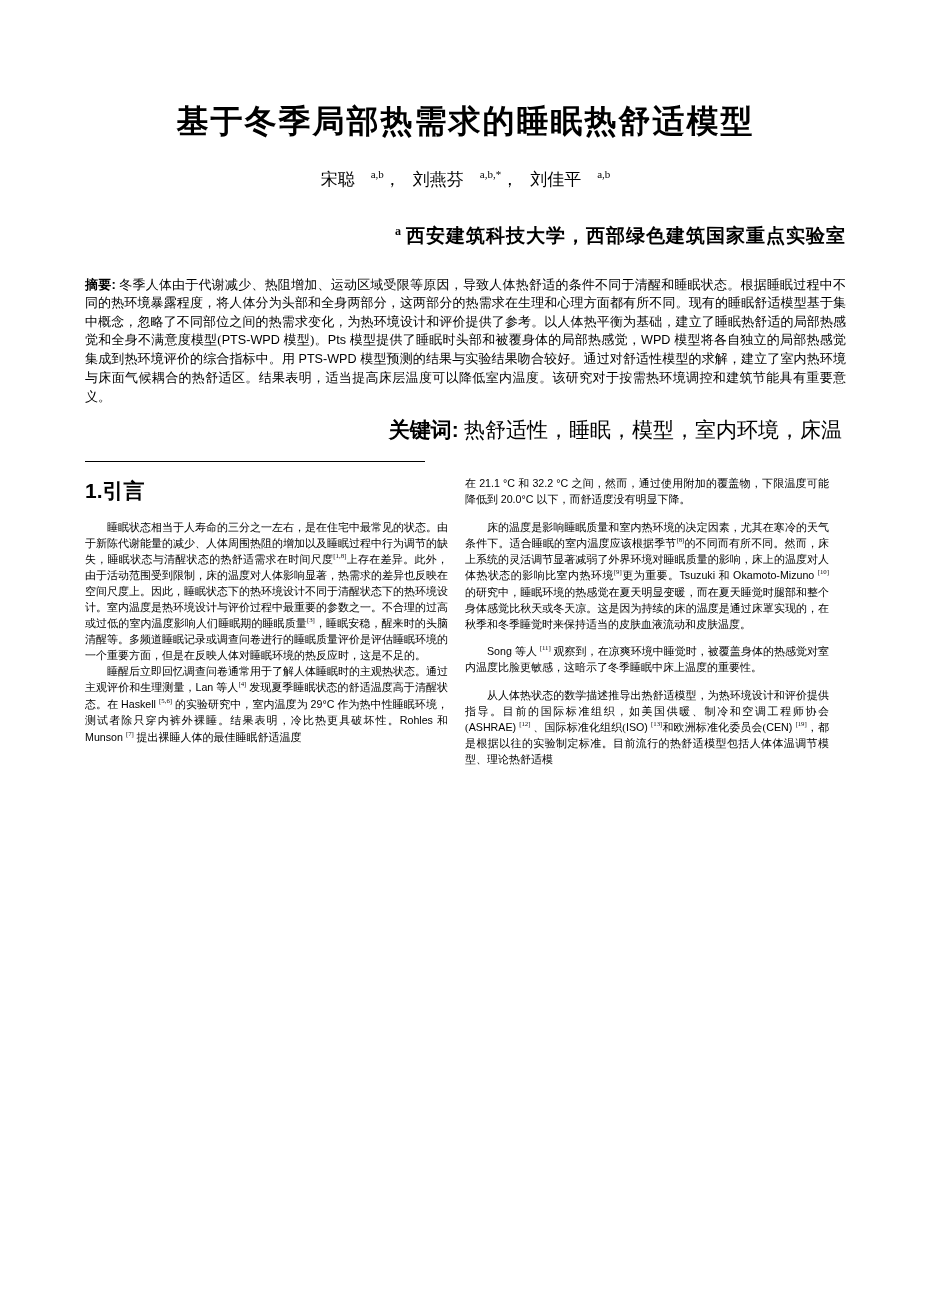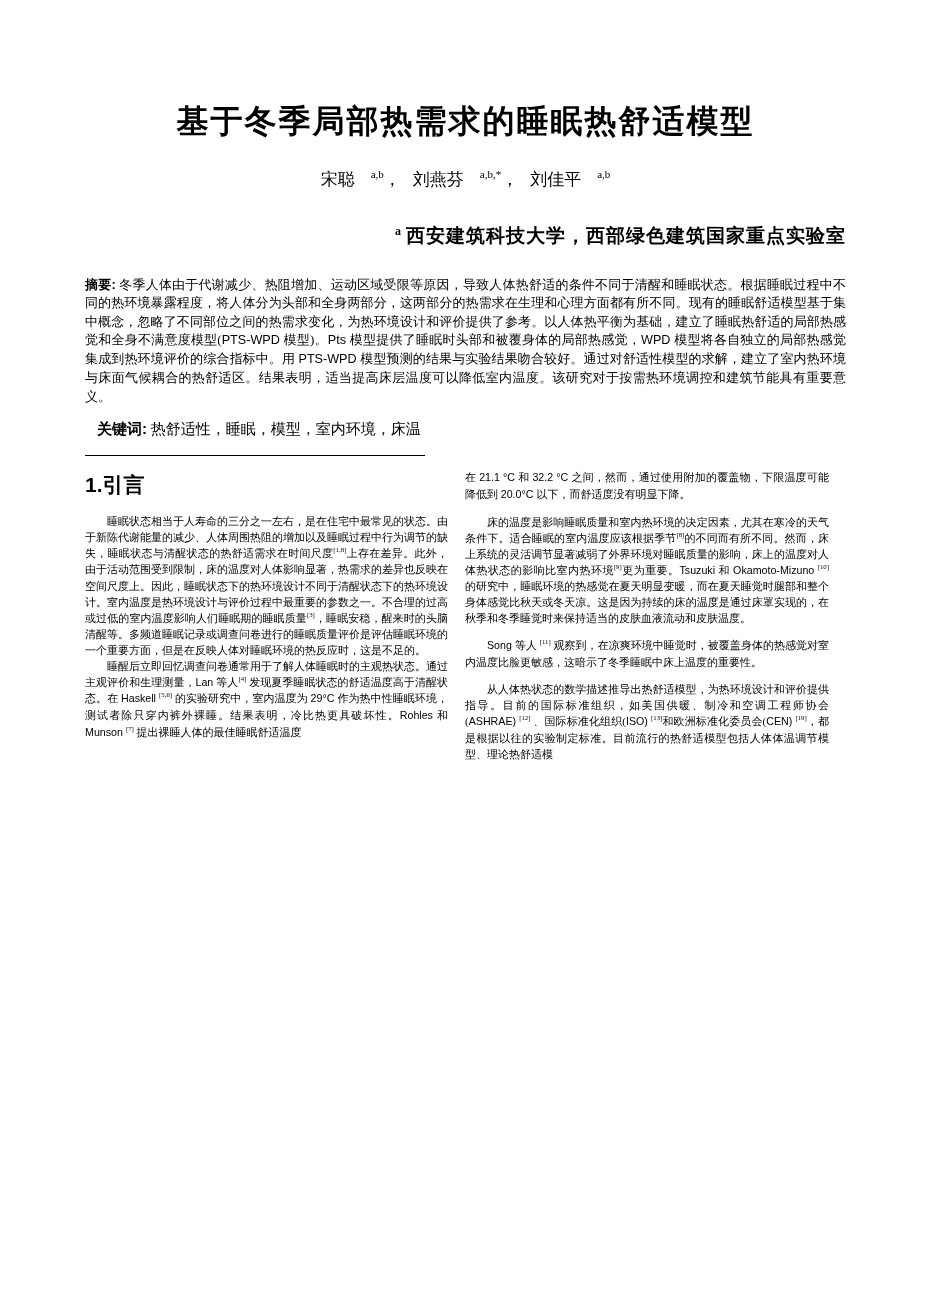--- a/index.html
+++ b/index.html
@@ -35,22 +35,22 @@
     letter-spacing: 1px;
     font-weight: bold;
   }
   .affiliation sup { font-size: 12px; margin-right: 4px; }
   .abstract-text {
     margin: 0 0 9px 0;
     font-size: 13px; line-height: 1.42;
     text-align: justify;
   }
   .keywords {
-    margin: 12px;
-    font-size: 15px; line-height: 1.42;
+    margin: 4px;
+    font-size: 21px; line-height: 1.42; text-align: right;
   }
   .label {
     font-family: "Liberation Sans", "DejaVu Sans", sans-serif;
     font-weight: 700;
   }
   .footnote-rule {
     width: 340px; height: 0;
     border-top: 1.4px solid #000;
     margin: 15px 0 13px 0;
   }

